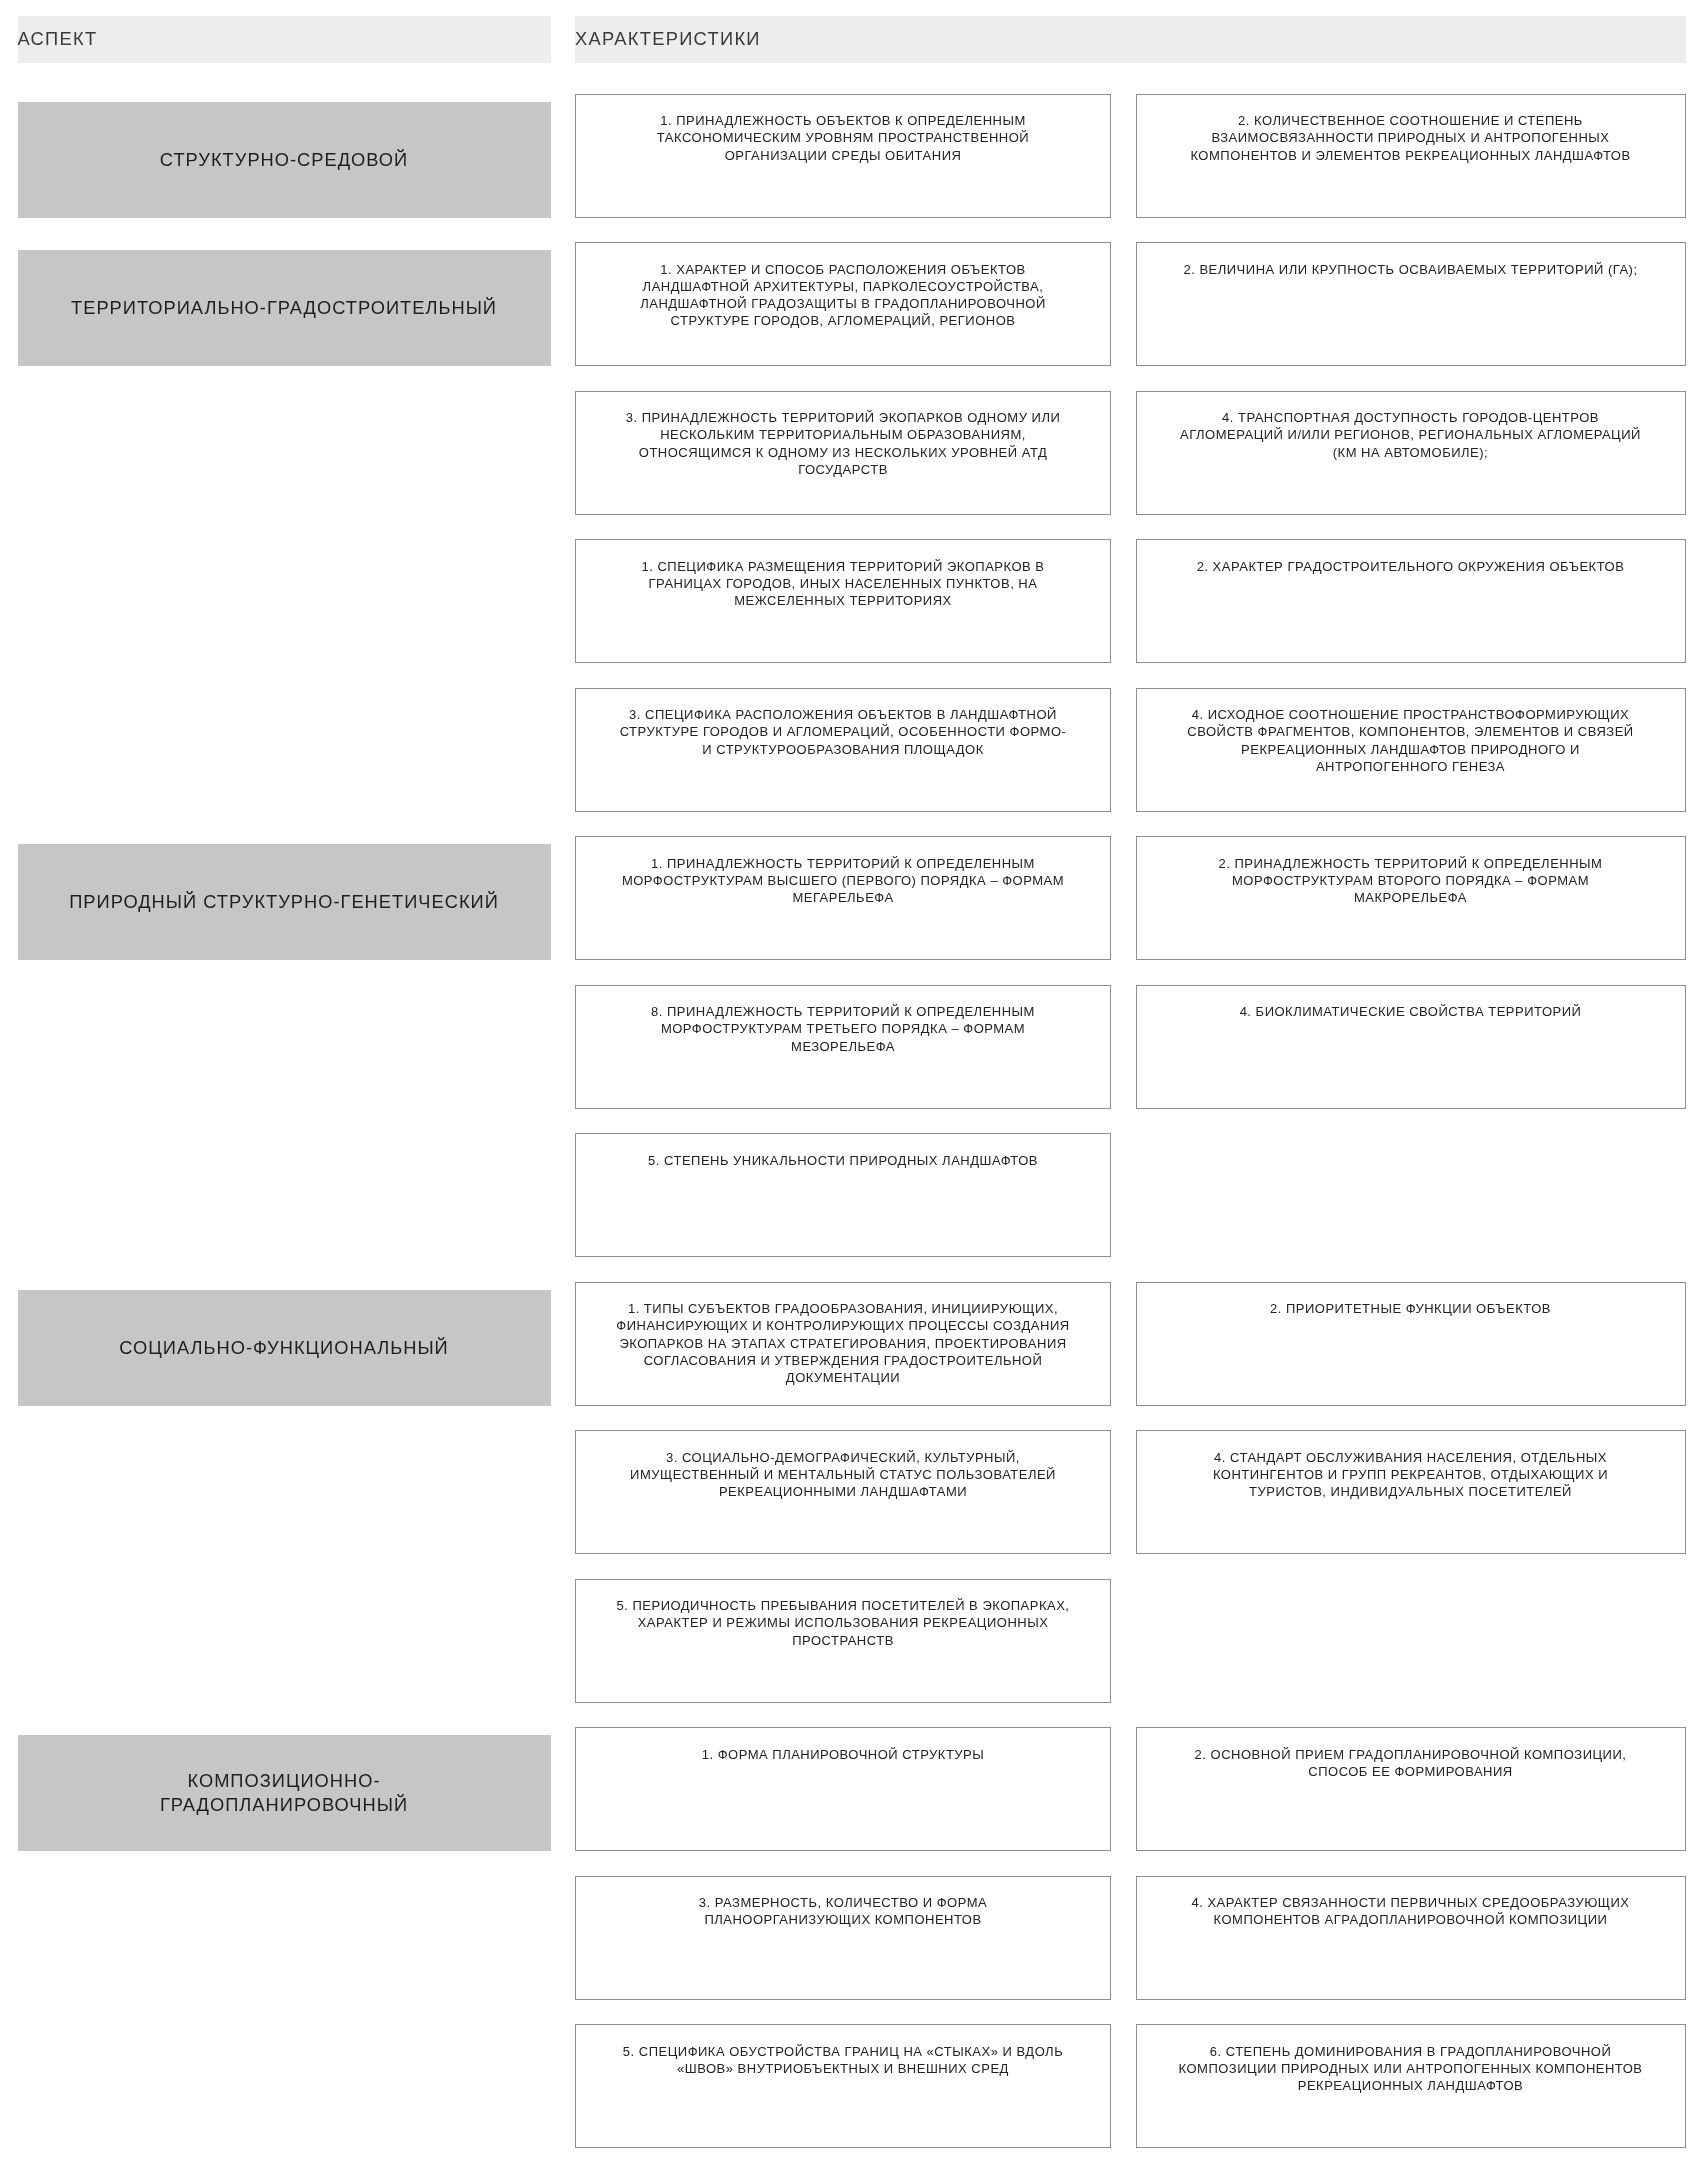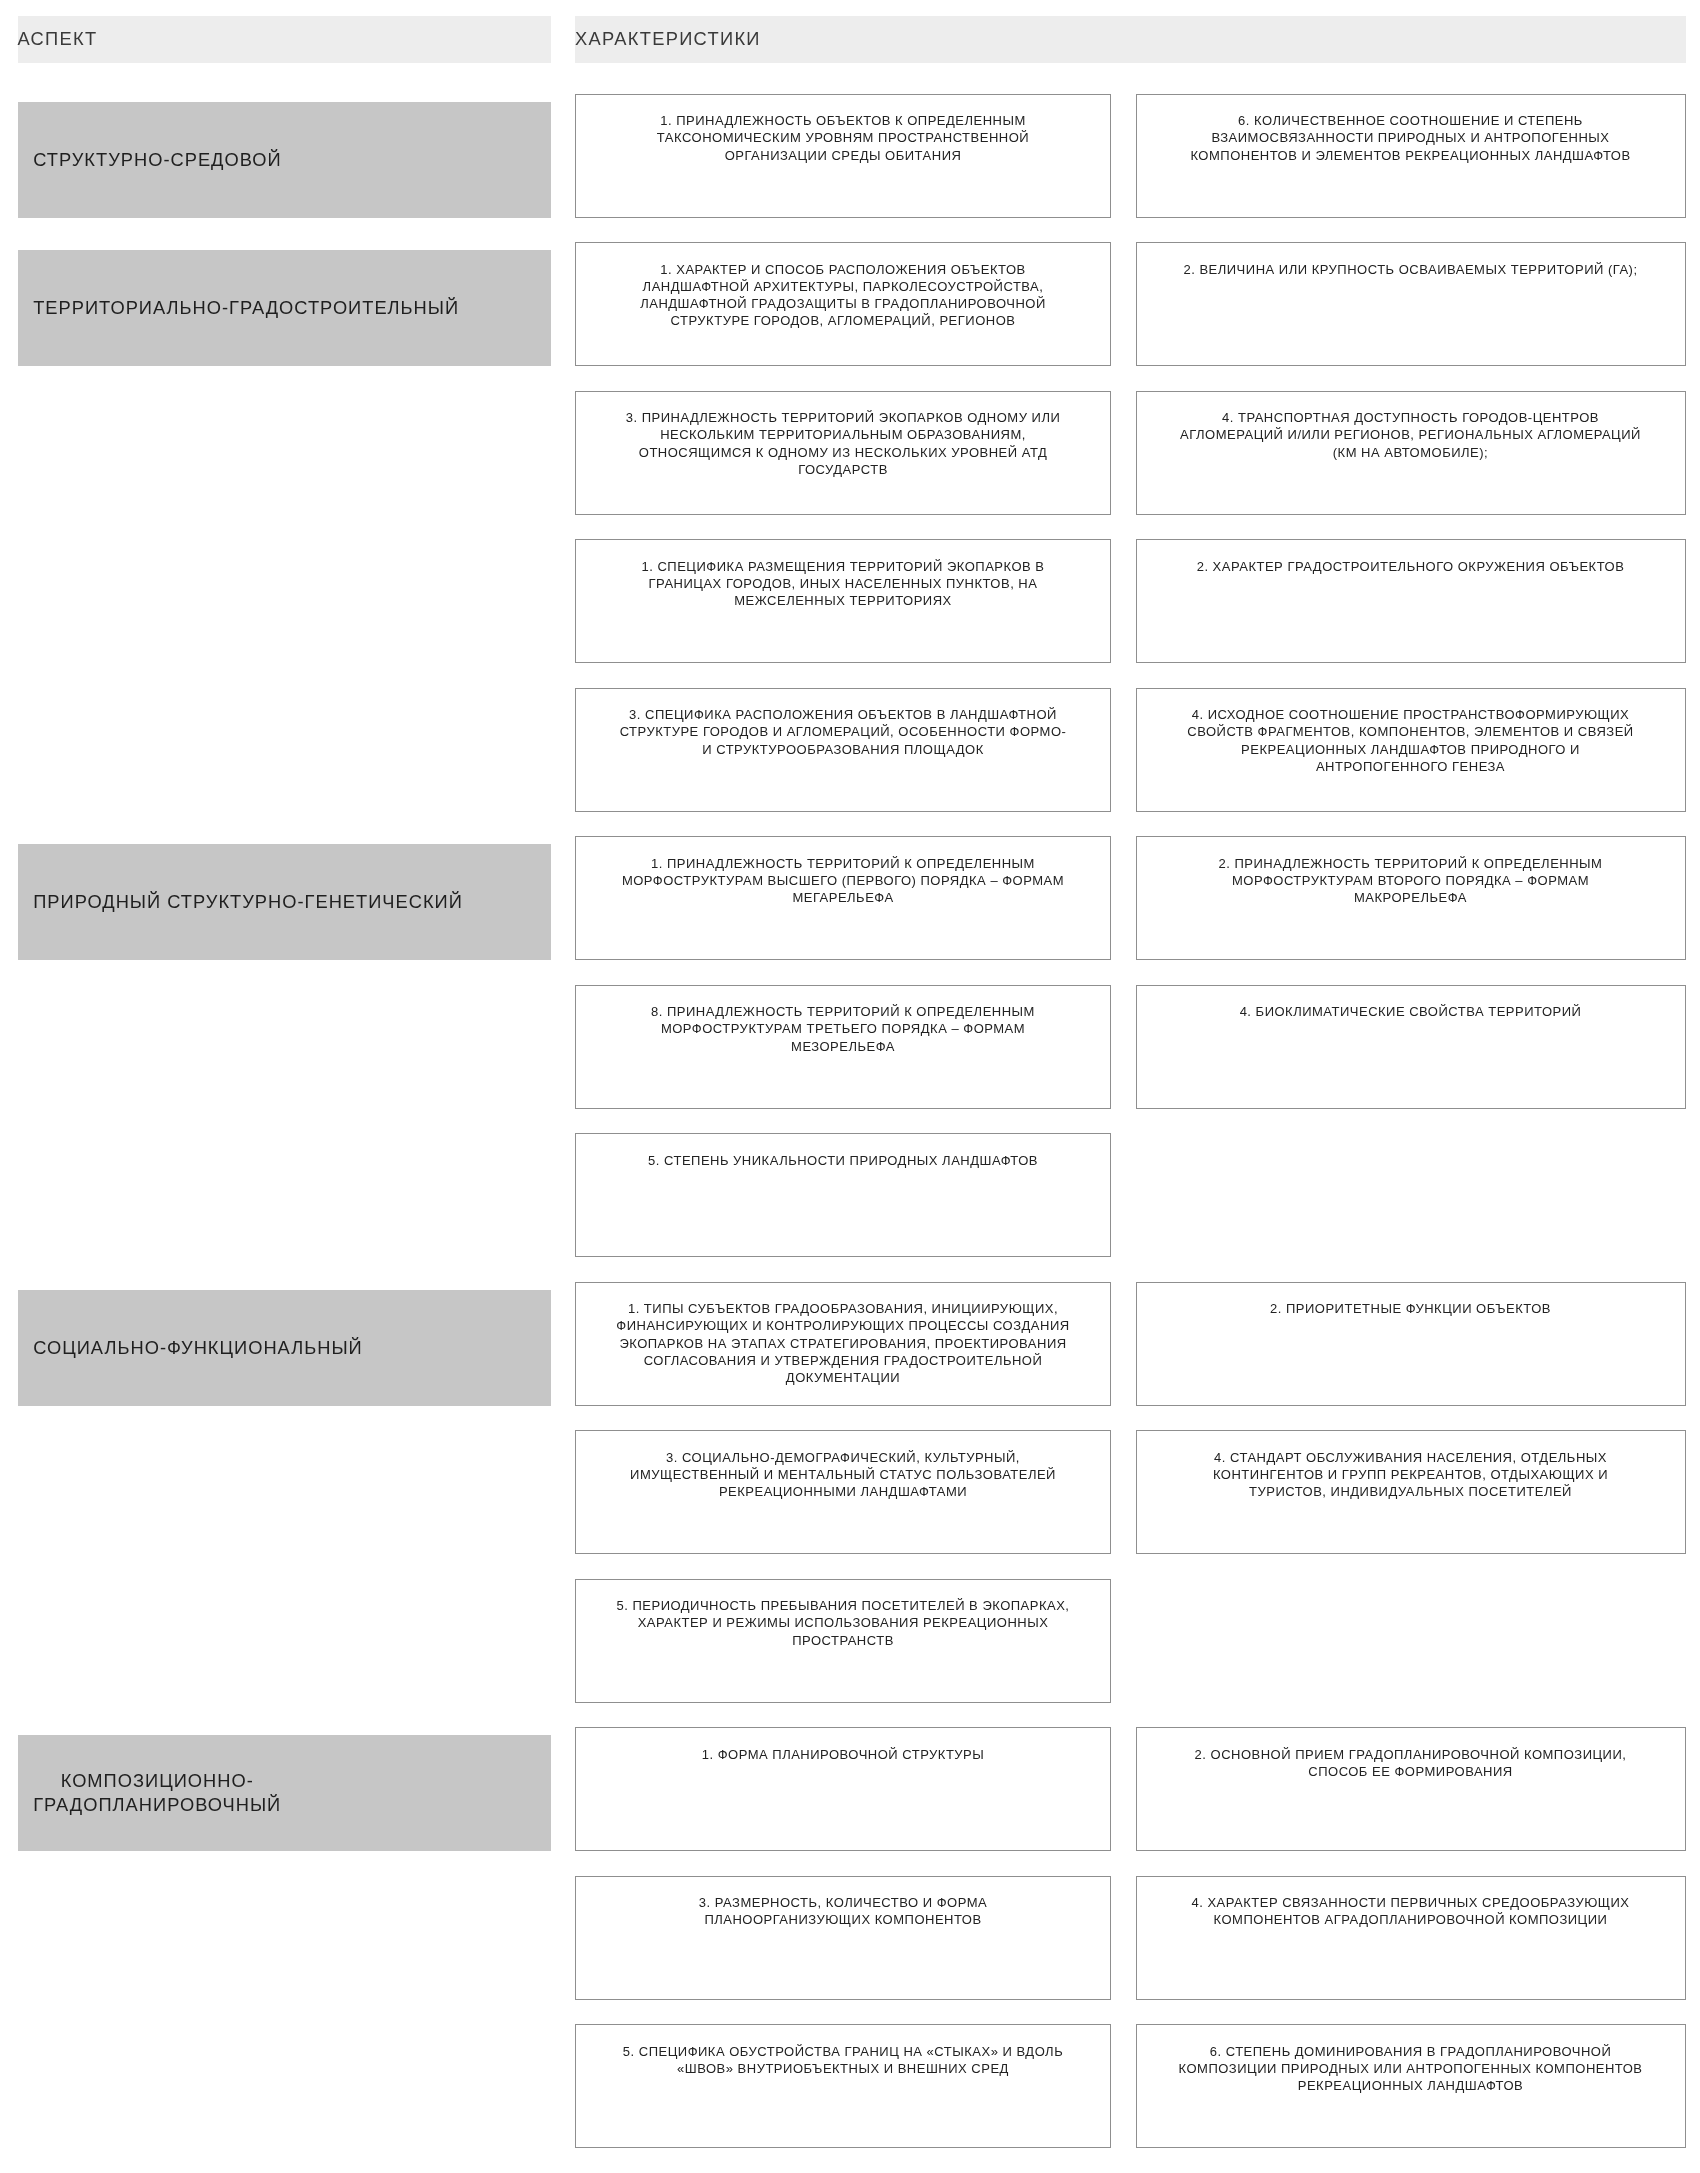--- a/index.html
+++ b/index.html
@@ -40,21 +40,21 @@
     column-gap:24.5px;
     row-gap:24.5px;
     margin-bottom:24.5px;
   }
   .section aside{
     grid-column:1;
     grid-row:1;
     background:var(--aspect-bg);
     display:flex;
     align-items:center;
-    justify-content:flex-start;
+    justify-content:center;
     text-align:center;
     padding:8.7px 15.7px;
     margin-top:8px;
   }
   .aspect-label{
     font-size:18.3px;
     letter-spacing:1px;
     line-height:1.3;
     white-space:pre-line;
     color:#1f1f1f;
@@ -91,21 +91,21 @@
 
 <div id="sections">
   <section class="section">
     <aside>
       <span class="aspect-label">СТРУКТУРНО-СРЕДОВОЙ</span>
     </aside>
   <div class="char-box">
         <span class="char-text">1. ПРИНАДЛЕЖНОСТЬ ОБЪЕКТОВ К ОПРЕДЕЛЕННЫМ ТАКСОНОМИЧЕСКИМ УРОВНЯМ ПРОСТРАНСТВЕННОЙ ОРГАНИЗАЦИИ СРЕДЫ ОБИТАНИЯ</span>
       </div>
       <div class="char-box">
-        <span class="char-text">6. КОЛИЧЕСТВЕННОЕ СООТНОШЕНИЕ И СТЕПЕНЬ ВЗАИМОСВЯЗАННОСТИ ПРИРОДНЫХ И АНТРОПОГЕННЫХ КОМПОНЕНТОВ И ЭЛЕМЕНТОВ РЕКРЕАЦИОННЫХ ЛАНДШАФТОВ</span>
+        <span class="char-text">2. КОЛИЧЕСТВЕННОЕ СООТНОШЕНИЕ И СТЕПЕНЬ ВЗАИМОСВЯЗАННОСТИ ПРИРОДНЫХ И АНТРОПОГЕННЫХ КОМПОНЕНТОВ И ЭЛЕМЕНТОВ РЕКРЕАЦИОННЫХ ЛАНДШАФТОВ</span>
       </div>
     </section>
 
   <section class="section">
     <aside>
       <span class="aspect-label">ТЕРРИТОРИАЛЬНО-ГРАДОСТРОИТЕЛЬНЫЙ</span>
     </aside>
   <div class="char-box">
         <span class="char-text">1. ХАРАКТЕР И СПОСОБ РАСПОЛОЖЕНИЯ ОБЪЕКТОВ ЛАНДШАФТНОЙ АРХИТЕКТУРЫ, ПАРКОЛЕСОУСТРОЙСТВА, ЛАНДШАФТНОЙ ГРАДОЗАЩИТЫ В ГРАДОПЛАНИРОВОЧНОЙ СТРУКТУРЕ ГОРОДОВ, АГЛОМЕРАЦИЙ, РЕГИОНОВ</span>
       </div>

